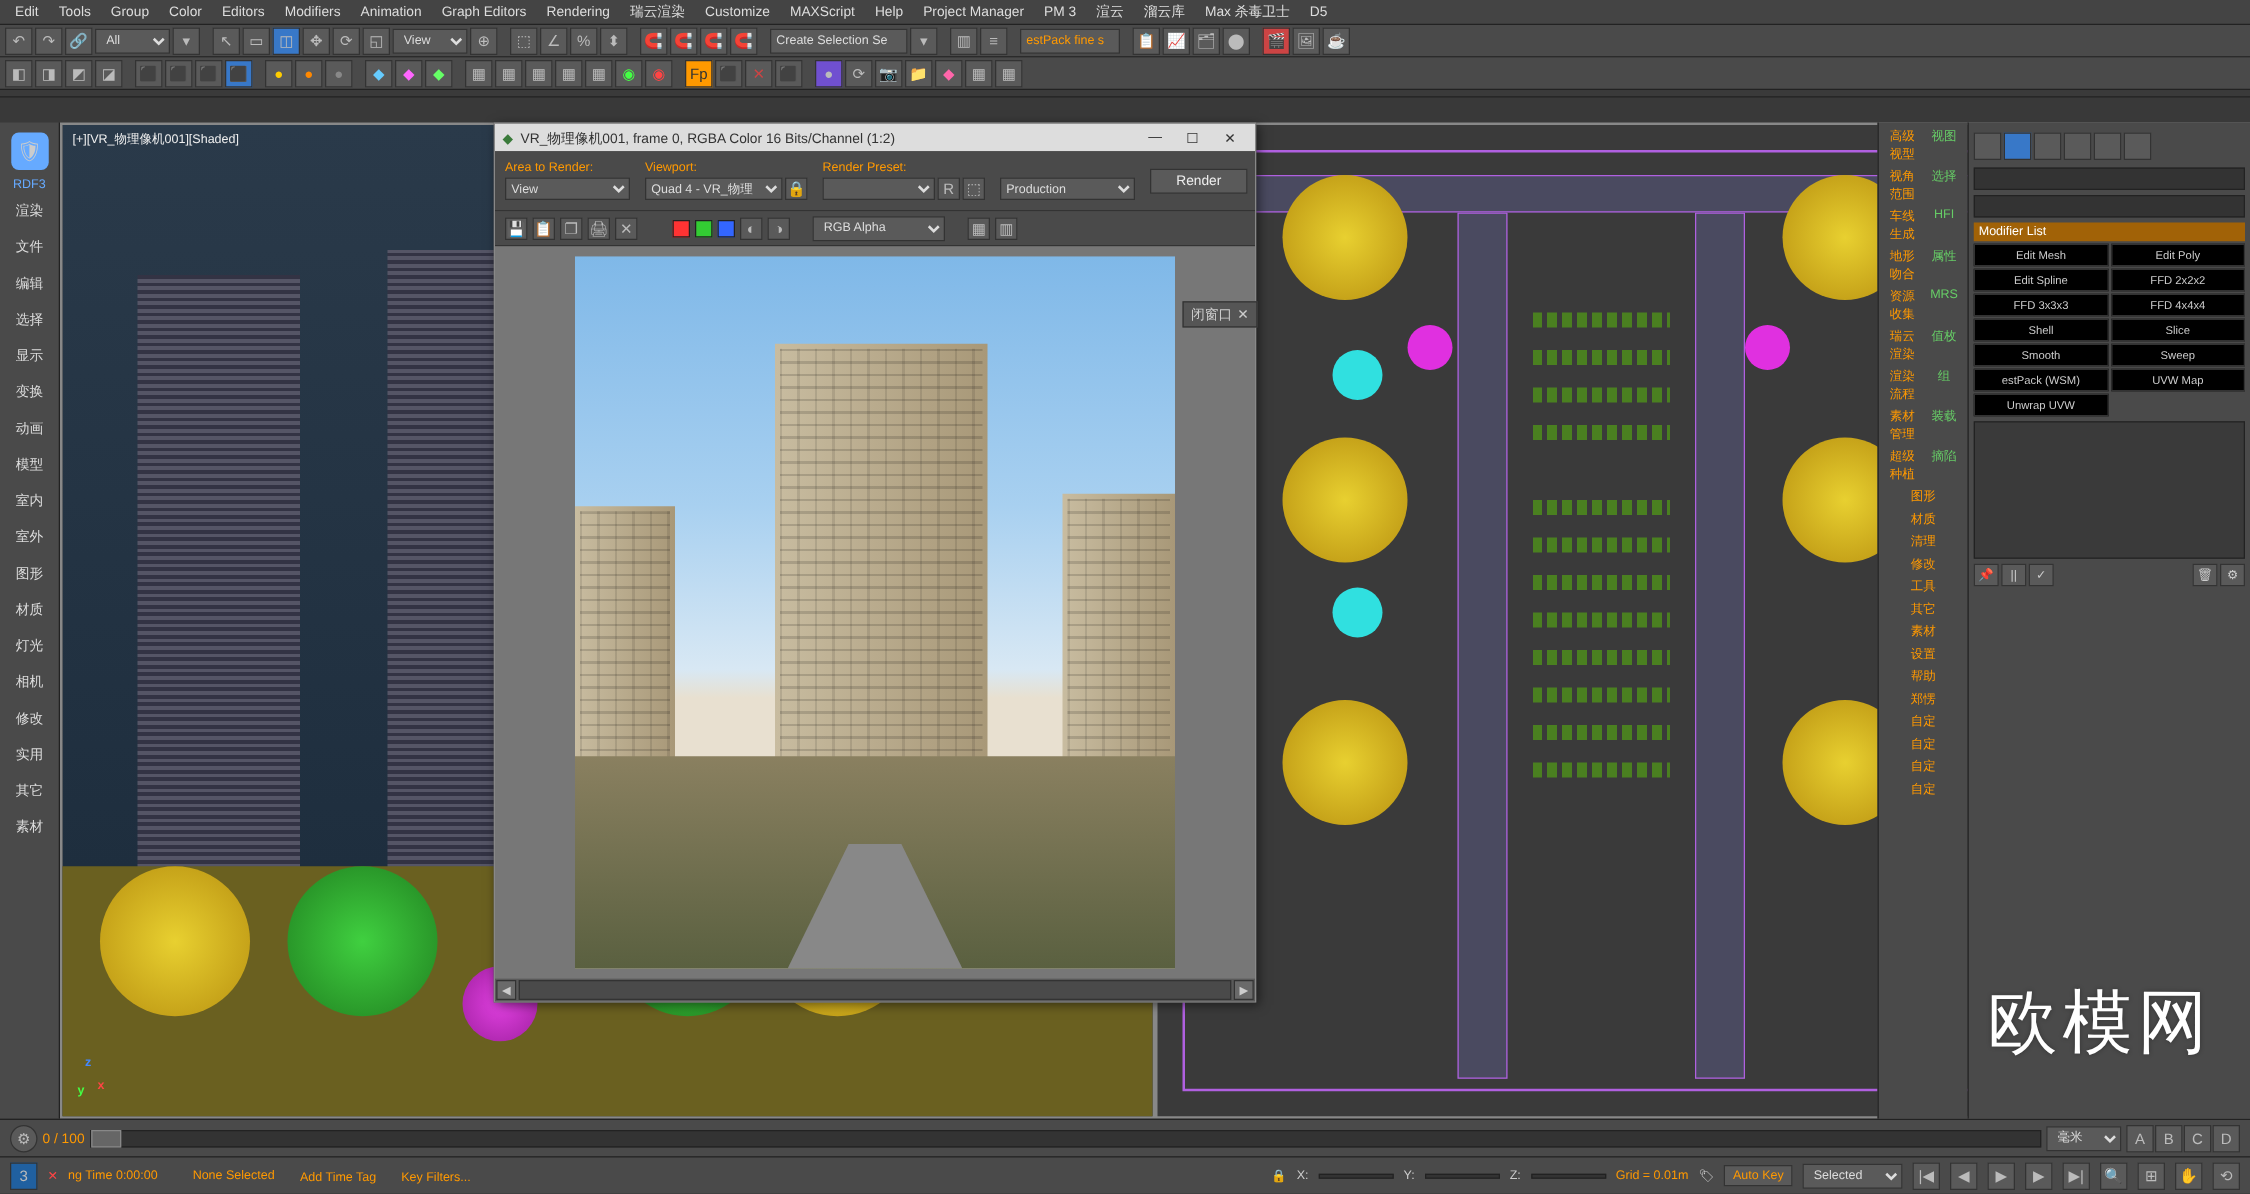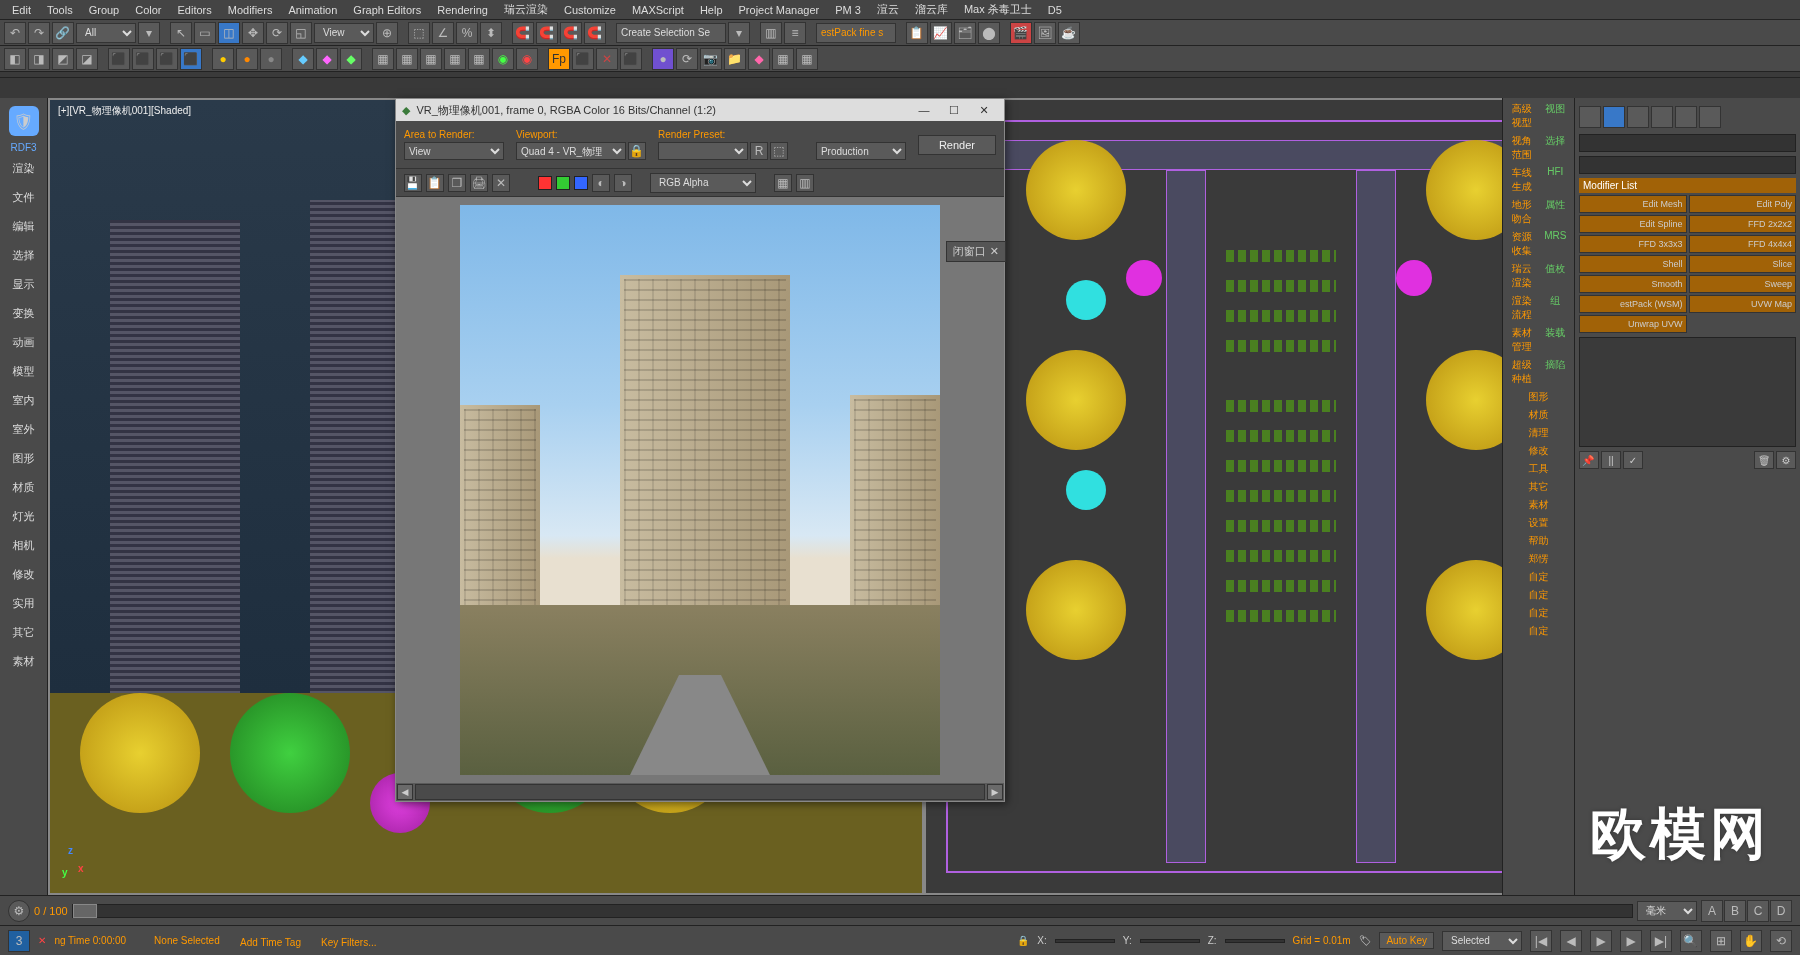--- a/index.html
+++ b/index.html
@@ -22,21 +22,21 @@
 .right-strip { position: absolute; right: 226px; top: 0; bottom: 0; width: 72px; background: #4a4a4a; border-left: 1px solid #222; display:flex; flex-direction:column; padding:2px; }
 .right-strip .rs { display:flex; }
 .right-strip .rs div { flex:1; padding:2px 3px; font-size:10px; color:#f90; text-align:center; cursor:pointer; }
 .right-strip .rs div.g { color:#6c6; }
 .right-panel { position: absolute; right: 0; top: 0; bottom: 0; width: 226px; background: #4a4a4a; border-left: 1px solid #222; padding: 4px; }
 .rp-tabs { display:flex; gap:2px; margin: 4px 0; }
 .rp-tab { width:22px; height:22px; background:#5a5a5a; border:1px solid #333; }
 .rp-input { width:100%; background:#333; border:1px solid #222; color:#ddd; height:18px; margin:2px 0; font-size:10px; padding:0 4px; }
 .mod-label { background:#a16207; color:#fff; padding:2px 4px; font-size:10px; margin:2px 0; }
 .mod-btns { display:grid; grid-template-columns:1fr 1fr; gap:2px; margin-top:2px; }
-.mod-btn { background:#a16207; border:1px solid #333; color:#ccc; font-size:9px; padding:3px; text-align:right; }
+.mod-btn { background:#000000; border:1px solid #333; color:#ccc; font-size:9px; padding:3px; text-align:center; }
 .mod-area { background:#3a3a3a; border:1px solid #222; height:110px; margin-top:4px; }
 .mod-ctrl { display:flex; gap:2px; margin-top:4px; }
 .mod-ctrl div { width:20px; height:18px; background:#5a5a5a; border:1px solid #333; display:flex; align-items:center; justify-content:center; font-size:10px; }
 .timeline { position:absolute; bottom:30px; left:0; right:0; height:30px; background:#4a4a4a; border-top:1px solid #222; display:flex; align-items:center; padding:0 8px; gap:4px; }
 .timeline .track { flex:1; height:14px; background:#333; border:1px solid #222; position:relative; }
 .statusbar { position:absolute; bottom:0; left:0; right:0; height:30px; background:#4a4a4a; border-top:1px solid #222; display:flex; align-items:center; padding:0 8px; gap:8px; font-size:10px; }
 .coord { background:#333; border:1px solid #222; color:#ccc; padding:1px 6px; width:60px; display:inline-block; }
 .statusbar .sb-btn { background:#5a5a5a; border:1px solid #333; padding:2px 6px; }
 
 .render-win { position:absolute; left:395px; top:98px; width:610px; height:704px; background:#4a4a4a; border:1px solid #888; box-shadow:2px 2px 8px rgba(0,0,0,0.5); z-index:100; }
@@ -65,21 +65,21 @@
 .render-scroll .sb-track { flex:1; background:#4a4a4a; margin:1px; }
 
 .scene-bld { position:absolute; background:repeating-linear-gradient(0deg,#556 0 3px,#334 3px 6px); }
 .scene-ground { position:absolute; left:0; right:0; bottom:0; height:200px; background:#6a6020; }
 .scene-trees { position:absolute; bottom:60px; left:0; right:0; height:140px; }
 .scene-tree { position:absolute; width:120px; height:120px; border-radius:50%; background:radial-gradient(#e8d030,#c8a010); }
 .plan-grid { position:absolute; inset:20px 20px 20px 20px; border:2px solid #b060e0; }
 .plan-tree { position:absolute; width:100px; height:100px; border-radius:50%; }
 .plan-road { position:absolute; background:#4a4a60; border:1px solid #b060e0; }
 .green-row { position:absolute; height:12px; background:repeating-linear-gradient(90deg,#4a8020 0 8px,transparent 8px 12px); }
-.watermark { position:absolute; right:30px; bottom:22px; font-size:56px; font-weight:bold; color:#fff; letter-spacing:4px; z-index:50; text-shadow:0 0 4px rgba(0,0,0,0.3); }
+.watermark { position:absolute; right:30px; bottom:38px; font-size:56px; font-weight:normal; color:#fff; letter-spacing:4px; z-index:50; text-shadow:0 0 4px rgba(0,0,0,0.3); }
 .ax { position:absolute; left:8px; bottom:8px; width:40px; height:40px; }
 .ax div { position:absolute; font-size:10px; font-weight:bold; }
 </style>
 </head>
 <body>
 
 <div class="menubar">
   <span>Edit</span>
   <span>Tools</span>
   <span>Group</span>
@@ -413,21 +413,21 @@
       <label>Render Preset:</label>
       <div style="display:flex;gap:2px">
         <select style="width:90px"><option></option></select>
         <div class="tool-btn" style="width:18px;height:18px">R</div>
         <div class="tool-btn" style="width:18px;height:18px">⬚</div>
       </div>
     </div>
     <div class="col" style="margin-left:auto">
       <label style="visibility:hidden">.</label>
       <div style="display:flex;gap:2px;align-items:center">
-        <select style="width:90px"><option>Production</option></select>
+        <select style="width:108px"><option>Production</option></select>
       </div>
     </div>
     <div class="col">
       <div class="rbtn">Render</div>
     </div>
   </div>
   <div class="render-bar2">
     <div class="tool-btn" style="width:18px;height:18px">💾</div>
     <div class="tool-btn" style="width:18px;height:18px">📋</div>
     <div class="tool-btn" style="width:18px;height:18px">❐</div>

